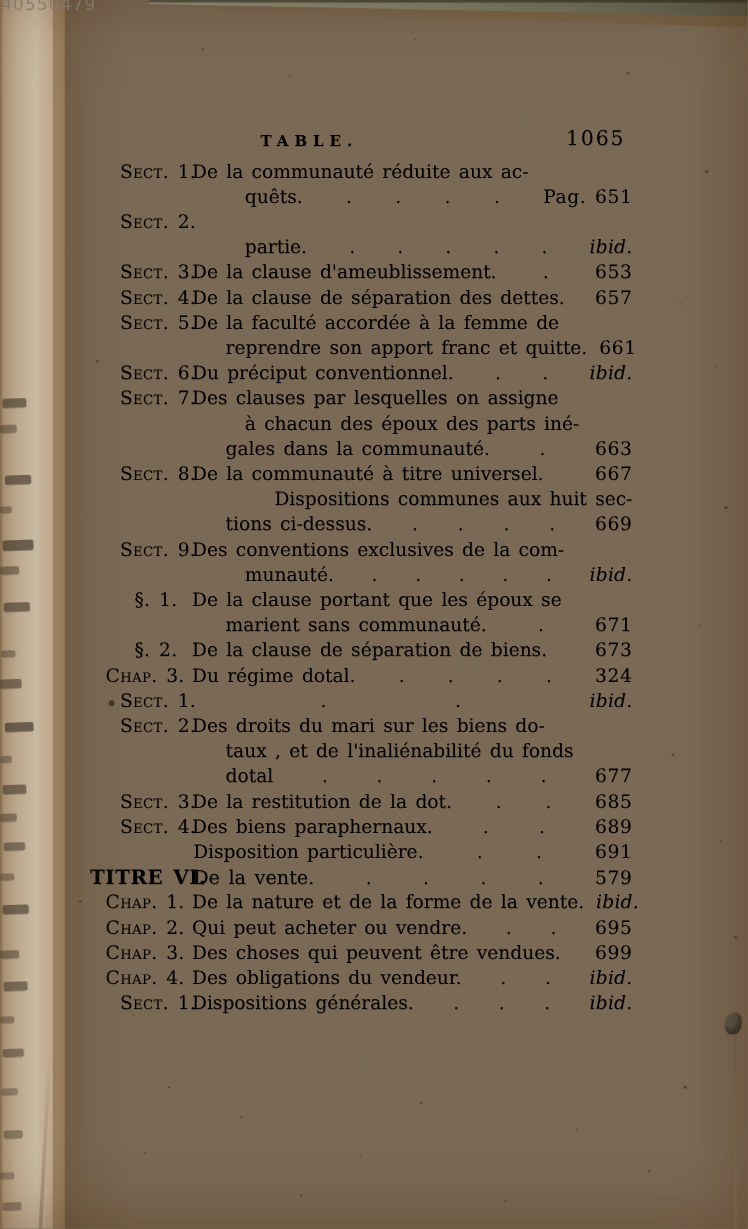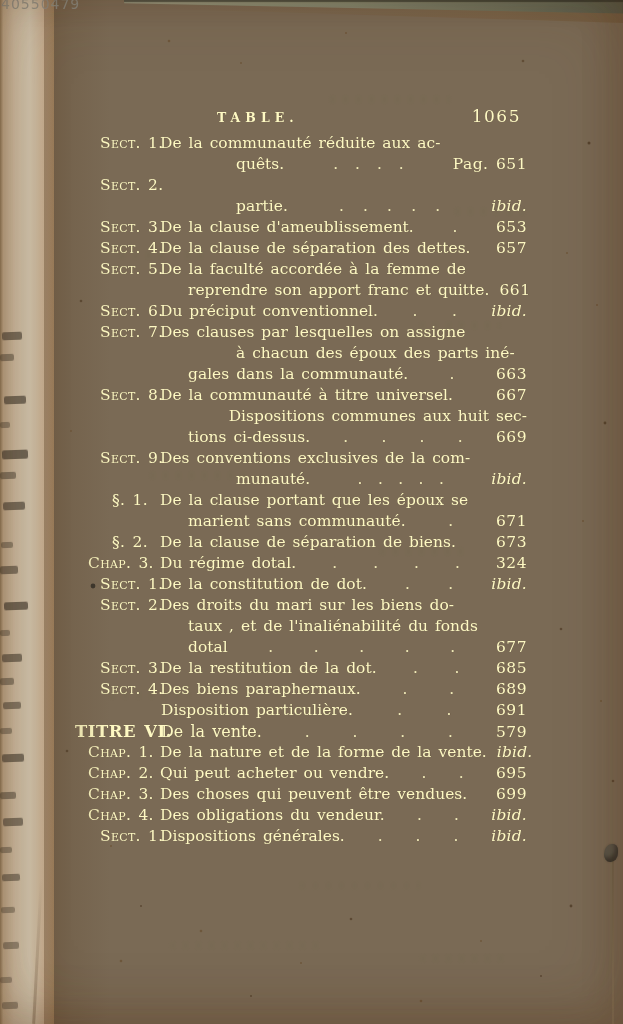--- a/index.html
+++ b/index.html
@@ -87,21 +87,21 @@
       70px 430px 0 0 #6b5336, 66px 750px 0 .3px #55422c, 240px 62px 0 0 #6b5336;
   }
   .vignette {
     position:absolute; inset:0; pointer-events:none;
     box-shadow:inset 0 0 70px rgba(82,52,22,.22), inset 0 -18px 45px rgba(82,52,22,.14),
                inset -14px 0 30px rgba(82,52,22,.12);
   }
   
   .toc {
     position:absolute; left:75px; top:104px; width:452px;
-    color:#fef9c3; font-size:15.5px; word-spacing:2px;
+    color:#000000; font-size:15.5px; word-spacing:2px;
     text-shadow:.3px .3px 0 rgba(56,40,24,.35);
   }
   .toc-header { position:relative; height:30px; }
   .toc-title {
     position:absolute; left:142px; top:6px;
     font-size:12.5px; font-weight:bold; letter-spacing:5px;
   }
   .toc-pagenum {
     position:absolute; right:6px; top:2px;
     font-size:17px; letter-spacing:1.5px;
@@ -112,21 +112,21 @@
   }
   .label { flex:none; display:inline-block; font-variant:small-caps; letter-spacing:.3px; }
   .t-sect  { padding-left:25px; }  .t-sect  .label { width:60px; }
   .t-chap  { padding-left:13px; }  .t-chap  .label { width:72px; }
   .t-par   { padding-left:37px; }  .t-par   .label { width:48px; }
   .t-titre { padding-left:0; }
   .t-titre .label { width:86px; font-variant:normal; font-weight:bold; font-size:16.5px; letter-spacing:.5px; }
   .t-titre .text  { font-size:16px; }
   .t-flush { padding-left:86px;justify-content:flex-end; }
   .t-cont1 { padding-left:113px; }
-  .t-cont2 { padding-left:129px;gap:32px; }
+  .t-cont2 { padding-left:129px; }
   .text { flex:none; }
   .leader { flex:1 1 auto; display:flex; justify-content:space-evenly; align-items:baseline; min-width:10px; }
   .leader i { font-style:normal; opacity:.92; }
   .page { flex:none; letter-spacing:.5px; }
   .page.it { font-style:italic; letter-spacing:.2px; }
 </style>
 </head>
 <body>
 
 <div id="screen">
@@ -322,21 +322,20 @@
             <i>.</i>
             <i>.</i>
             <i>.</i>
             <i>.</i>
           </span>
     <span class="page">324</span>
   </div>
 
   <div class="line t-sect">
     <span class="label">Sect. 1.</span>
-    <span class="text">De la constitution de dot.</span>
     <span class="leader">
             <i>.</i>
             <i>.</i>
           </span>
     <span class="page it">ibid.</span>
   </div>
 
   <div class="line t-sect">
     <span class="label">Sect. 2.</span>
     <span class="text">Des droits du mari sur les biens do-</span>

